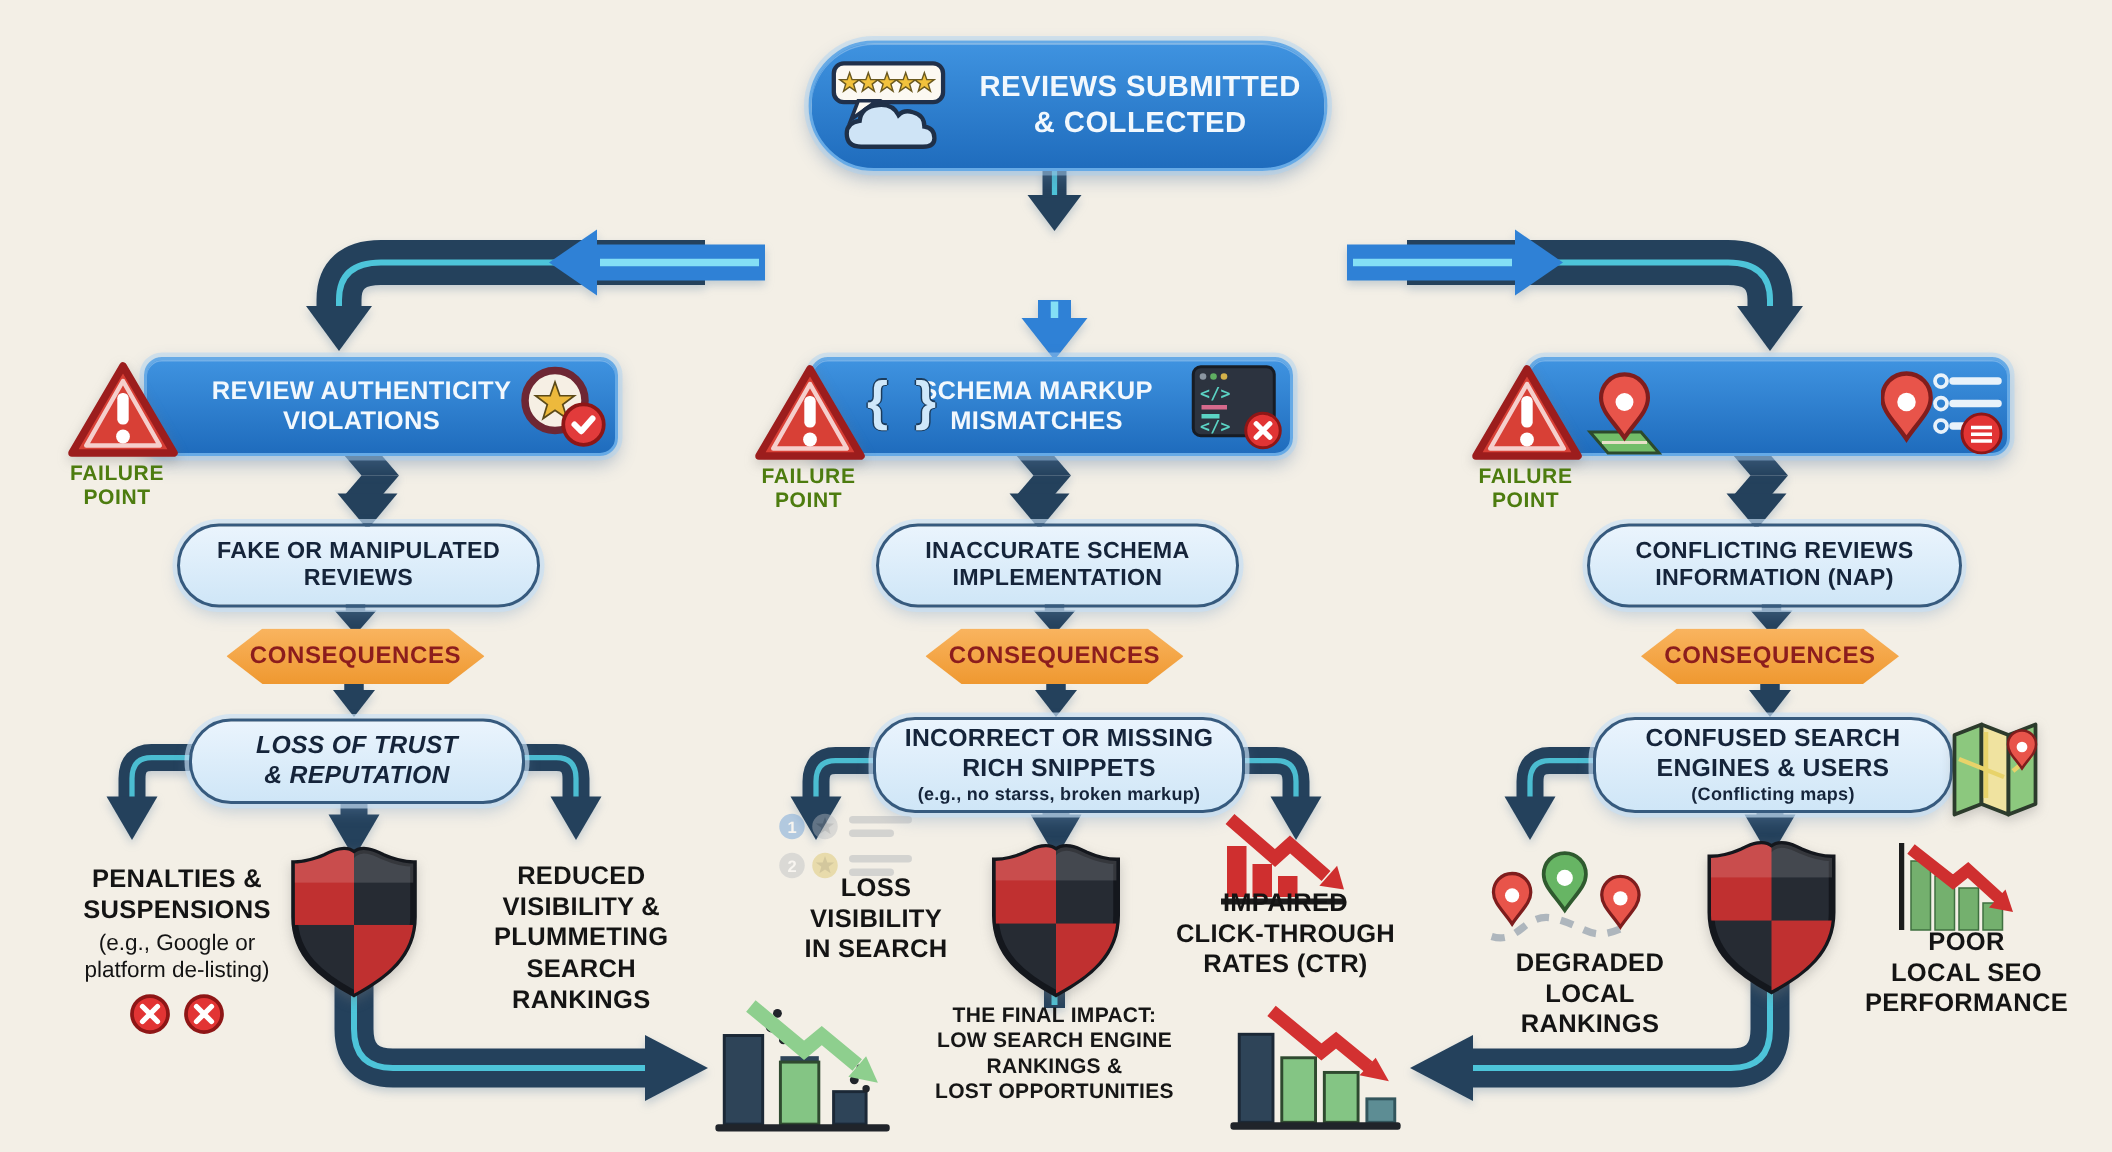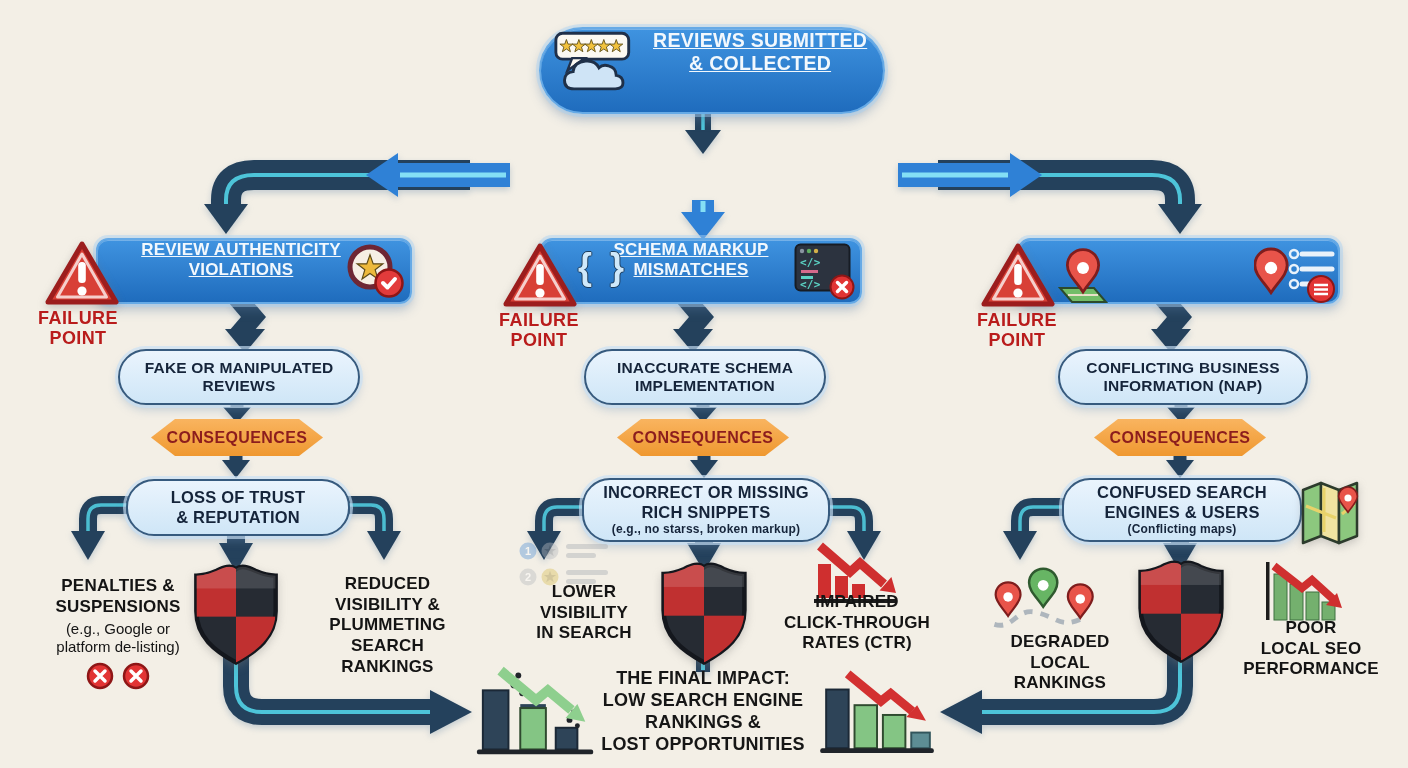--- a/index.html
+++ b/index.html
@@ -3,38 +3,38 @@
 <meta charset="utf-8">
 <style>
   html,body{margin:0;padding:0;background:#e8e4da;}
   .stage{position:relative;width:1408px;height:768px;background:#f3efe6;overflow:hidden;
          font-family:"Liberation Sans","DejaVu Sans",sans-serif;}
   .abs{position:absolute;}
   .pre{white-space:pre-line;}
   .connectors{position:absolute;left:0;top:0;filter:drop-shadow(0 3px 3px rgba(110,140,170,.35));}
   .node-blue{background:linear-gradient(180deg,#3f93e0,#1f6cbd);border:2px solid #66aae6;
     box-shadow:0 0 0 3px rgba(170,210,243,.45),0 5px 12px rgba(90,125,165,.45),inset 0 1px 0 rgba(255,255,255,.28);
-    color:#f2f8fd;font-weight:800;display:flex;align-items:flex-start;justify-content:center;text-align:center;text-decoration:underline;}
+    color:#f2f8fd;font-weight:800;display:flex;align-items:center;justify-content:center;text-align:center;}
   .startpill{border-radius:46px;justify-content:flex-start;padding-left:12px;font-size:19.5px;line-height:1.2;letter-spacing:.3px;}
   .process{border-radius:10px;font-size:17.5px;letter-spacing:.3px;}
   .colhdr{border-radius:12px;font-size:17px;line-height:1.18;letter-spacing:.2px;}
   .lightpill{background:linear-gradient(180deg,#eaf4fd,#cfe6f7);border:2px solid #365a7e;border-radius:28px;
     box-shadow:0 0 0 3px rgba(200,225,246,.65),0 5px 10px rgba(110,145,185,.35);
     display:flex;flex-direction:column;align-items:center;justify-content:center;text-align:center;
     color:#15243a;font-weight:800;font-size:15.5px;line-height:1.18;letter-spacing:.2px;}
   .resultpill{font-size:16.5px;}
   .pillnote{font-weight:700;font-size:12px;line-height:1.1;margin-top:1px;}
   .hex{background:linear-gradient(180deg,#f9b45f,#ef9830);
     clip-path:polygon(24px 0,calc(100% - 24px) 0,100% 50%,calc(100% - 24px) 100%,24px 100%,0 50%);
     display:flex;align-items:center;justify-content:center;color:#8c1d1d;font-weight:800;font-size:16px;letter-spacing:.4px;
     filter:drop-shadow(0 3px 4px rgba(140,110,60,.35));}
-  .failure{color:#b91c1c;font-weight:800;font-size:18px;text-align:center;line-height:1.12;letter-spacing:.4px;}
+  .failure{color:#4d7c0f;font-weight:800;font-size:14px;text-align:center;line-height:1.12;letter-spacing:.4px;}
   .outcome{color:#141414;font-weight:800;text-align:center;line-height:1.22;font-size:17px;letter-spacing:.2px;}
   .note{font-weight:500;font-size:15px;line-height:1.15;letter-spacing:0;margin-top:3px;}
-  .finaltext{color:#161616;font-weight:800;font-size:18px;line-height:1.22;text-align:center;letter-spacing:.2px;}
+  .finaltext{color:#161616;font-weight:800;font-size:14px;line-height:1.22;text-align:center;letter-spacing:.2px;}
   .braces{color:#cfe8fa;font-weight:800;font-size:36px;letter-spacing:4px;
     text-shadow:0 1px 0 #1c3c5c,0 -1px 0 #1c3c5c,1px 0 0 #1c3c5c,-1px 0 0 #1c3c5c;}
   .icon-shadow{filter:drop-shadow(0 3px 4px rgba(120,120,120,.35));}
   .xrow{display:flex;gap:8px;justify-content:center;margin-top:7px;}
   .hdrtext{flex:1;}
 </style>
 </head>
 <body>
 
 <div class="stage">
@@ -249,28 +249,28 @@
     <rect x="36.2" y="24" width="7.6" height="21" rx="3.5" fill="#fff"></rect>
       <circle cx="40" cy="53" r="4.6" fill="#fff"></circle>
   </svg>
   <div class="abs failure pre" style="left:962px;top:310px;width:110px;">FAILURE
 POINT</div>
 
   <div class="abs lightpill pre" style="left:118px;top:349px;width:238px;height:52px;">FAKE OR MANIPULATED
 REVIEWS</div>
   <div class="abs lightpill pre" style="left:584px;top:349px;width:238px;height:52px;">INACCURATE SCHEMA
 IMPLEMENTATION</div>
-  <div class="abs lightpill pre" style="left:1058px;top:349px;width:246px;height:52px;">CONFLICTING BUSINESS
+  <div class="abs lightpill pre" style="left:1058px;top:349px;width:246px;height:52px;">CONFLICTING REVIEWS
 INFORMATION (NAP)</div>
 
   <div class="abs hex" style="left:151px;top:419px;width:172px;height:37px;">CONSEQUENCES</div>
   <div class="abs hex" style="left:617px;top:419px;width:172px;height:37px;">CONSEQUENCES</div>
   <div class="abs hex" style="left:1094px;top:419px;width:172px;height:37px;">CONSEQUENCES</div>
 
-  <div class="abs lightpill resultpill" style="left:126px;top:479px;width:220px;height:53px;">
+  <div class="abs lightpill resultpill" style="left:126px;top:479px;width:220px;height:53px;font-style:italic;">
     <span class="pre">LOSS OF TRUST
 &amp; REPUTATION</span>
   </div>
   <div class="abs lightpill resultpill" style="left:582px;top:478px;width:244px;height:60px;">
     <span class="pre">INCORRECT OR MISSING
 RICH SNIPPETS</span>
     <span class="pillnote">(e.g., no starss, broken markup)</span>
   </div>
   <div class="abs lightpill resultpill" style="left:1062px;top:478px;width:236px;height:60px;">
     <span class="pre">CONFUSED SEARCH
@@ -329,21 +329,21 @@
       <use href="#star7" transform="translate(32,13) scale(.9)" fill="#8c8f94"></use>
     <rect x="48" y="6" width="42" height="5" rx="2.5" fill="#a9adb2"></rect>
       <rect x="48" y="15" width="30" height="5" rx="2.5" fill="#a9adb2"></rect>
     <circle cx="10" cy="39" r="8.5" fill="#b9bcc0"></circle>
       <text x="10" y="43" font-size="11" fill="#fff" text-anchor="middle" font-weight="bold">2</text>
     <circle cx="32" cy="39" r="8.5" fill="#d9c15c"></circle>
       <use href="#star7" transform="translate(32,39) scale(.9)" fill="#a8913a"></use>
     <rect x="48" y="32" width="42" height="5" rx="2.5" fill="#a9adb2"></rect>
       <rect x="48" y="41" width="30" height="5" rx="2.5" fill="#a9adb2"></rect>
   </svg>
-  <div class="abs outcome pre" style="left:518px;top:582px;width:132px;">LOWER
+  <div class="abs outcome pre" style="left:518px;top:582px;width:132px;">LOSS
 VISIBILITY
 IN SEARCH</div>
 
   <svg class="abs icon-shadow" style="left:657px;top:560px;" width="94" height="106" viewBox="0 0 100 118">
     <defs>
         <clipPath id="shc2">
           <path d="M50 8 C44 3 36 6 28 10 C20 13.5 11 15.5 5 15.5 L5 56 C5 85 26 101 50 114 C74 101 95 85 95 56 L95 15.5 C89 15.5 80 13.5 72 10 C64 6 56 3 50 8 Z"></path>
         </clipPath>
       </defs>
     <path d="M50 8 C44 3 36 6 28 10 C20 13.5 11 15.5 5 15.5 L5 56 C5 85 26 101 50 114 C74 101 95 85 95 56 L95 15.5 C89 15.5 80 13.5 72 10 C64 6 56 3 50 8 Z" fill="#262b33" stroke="#14171d" stroke-width="5"></path>

